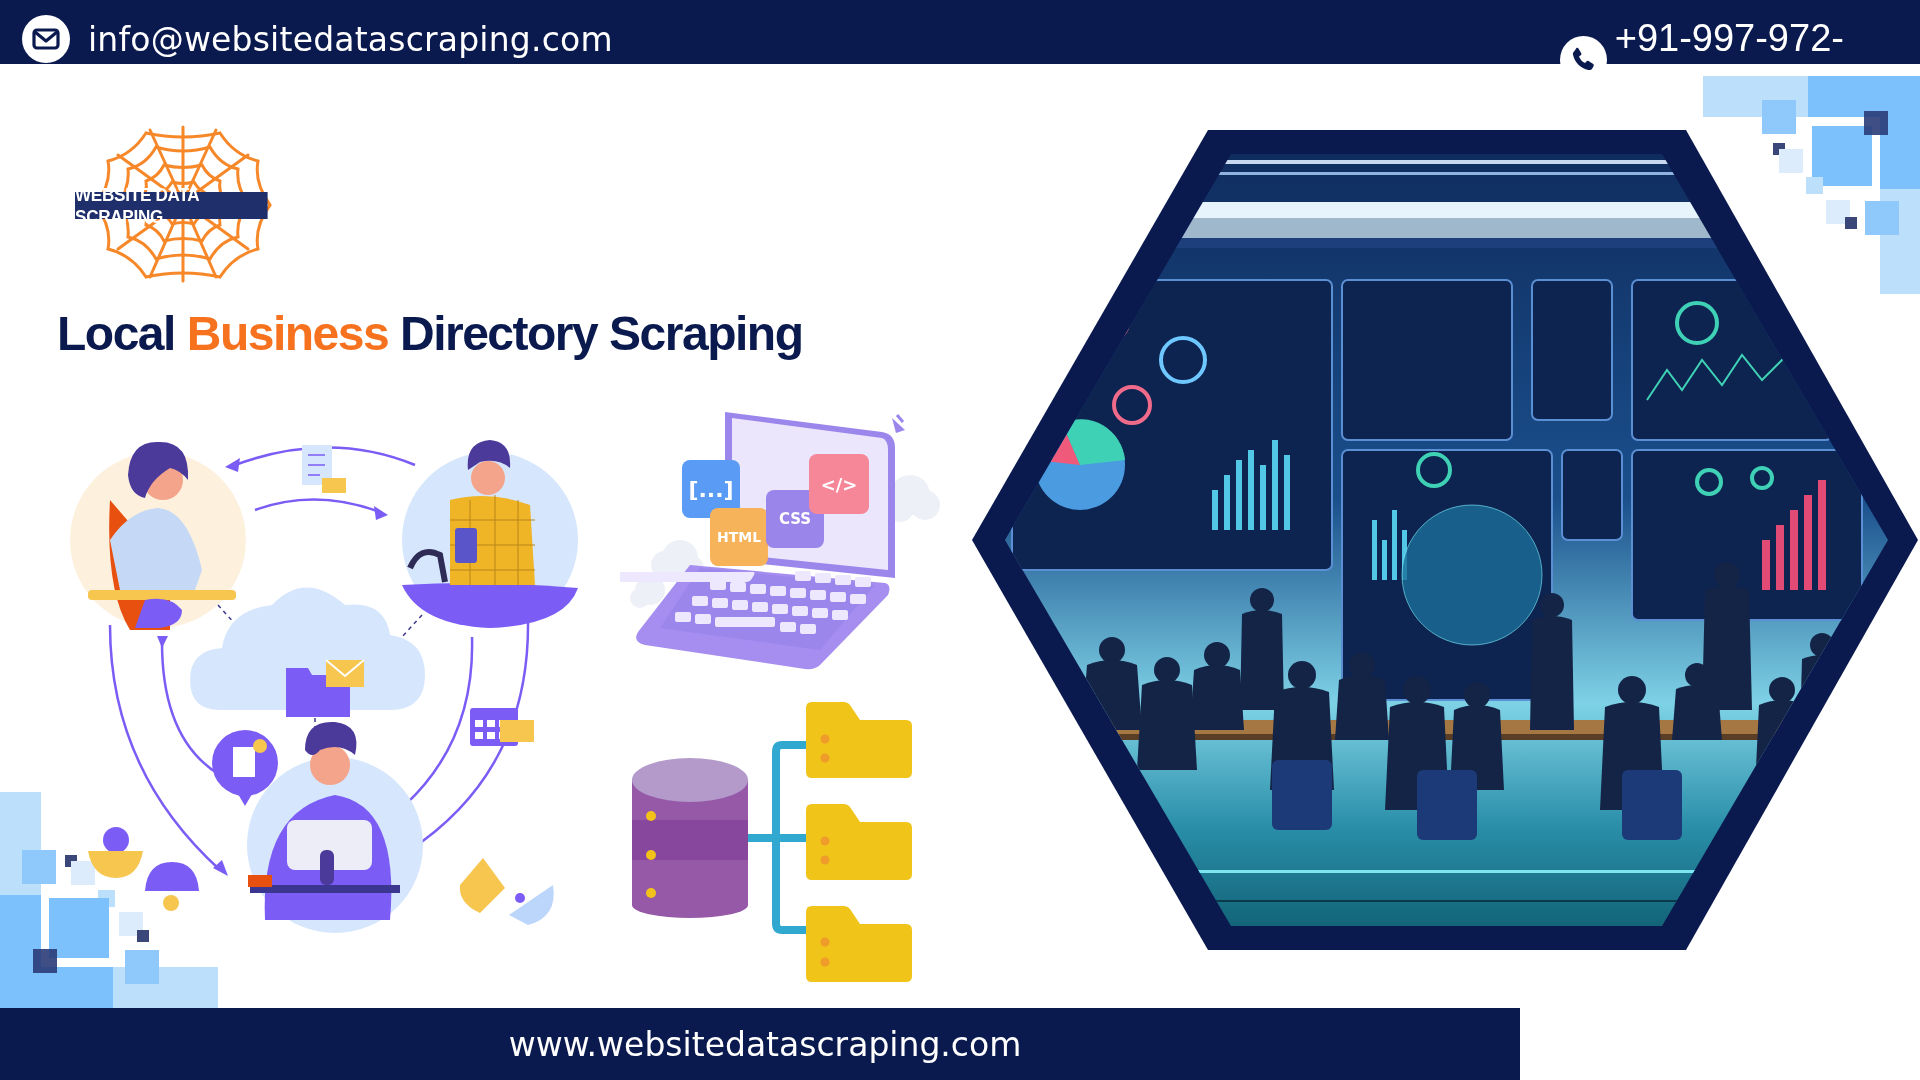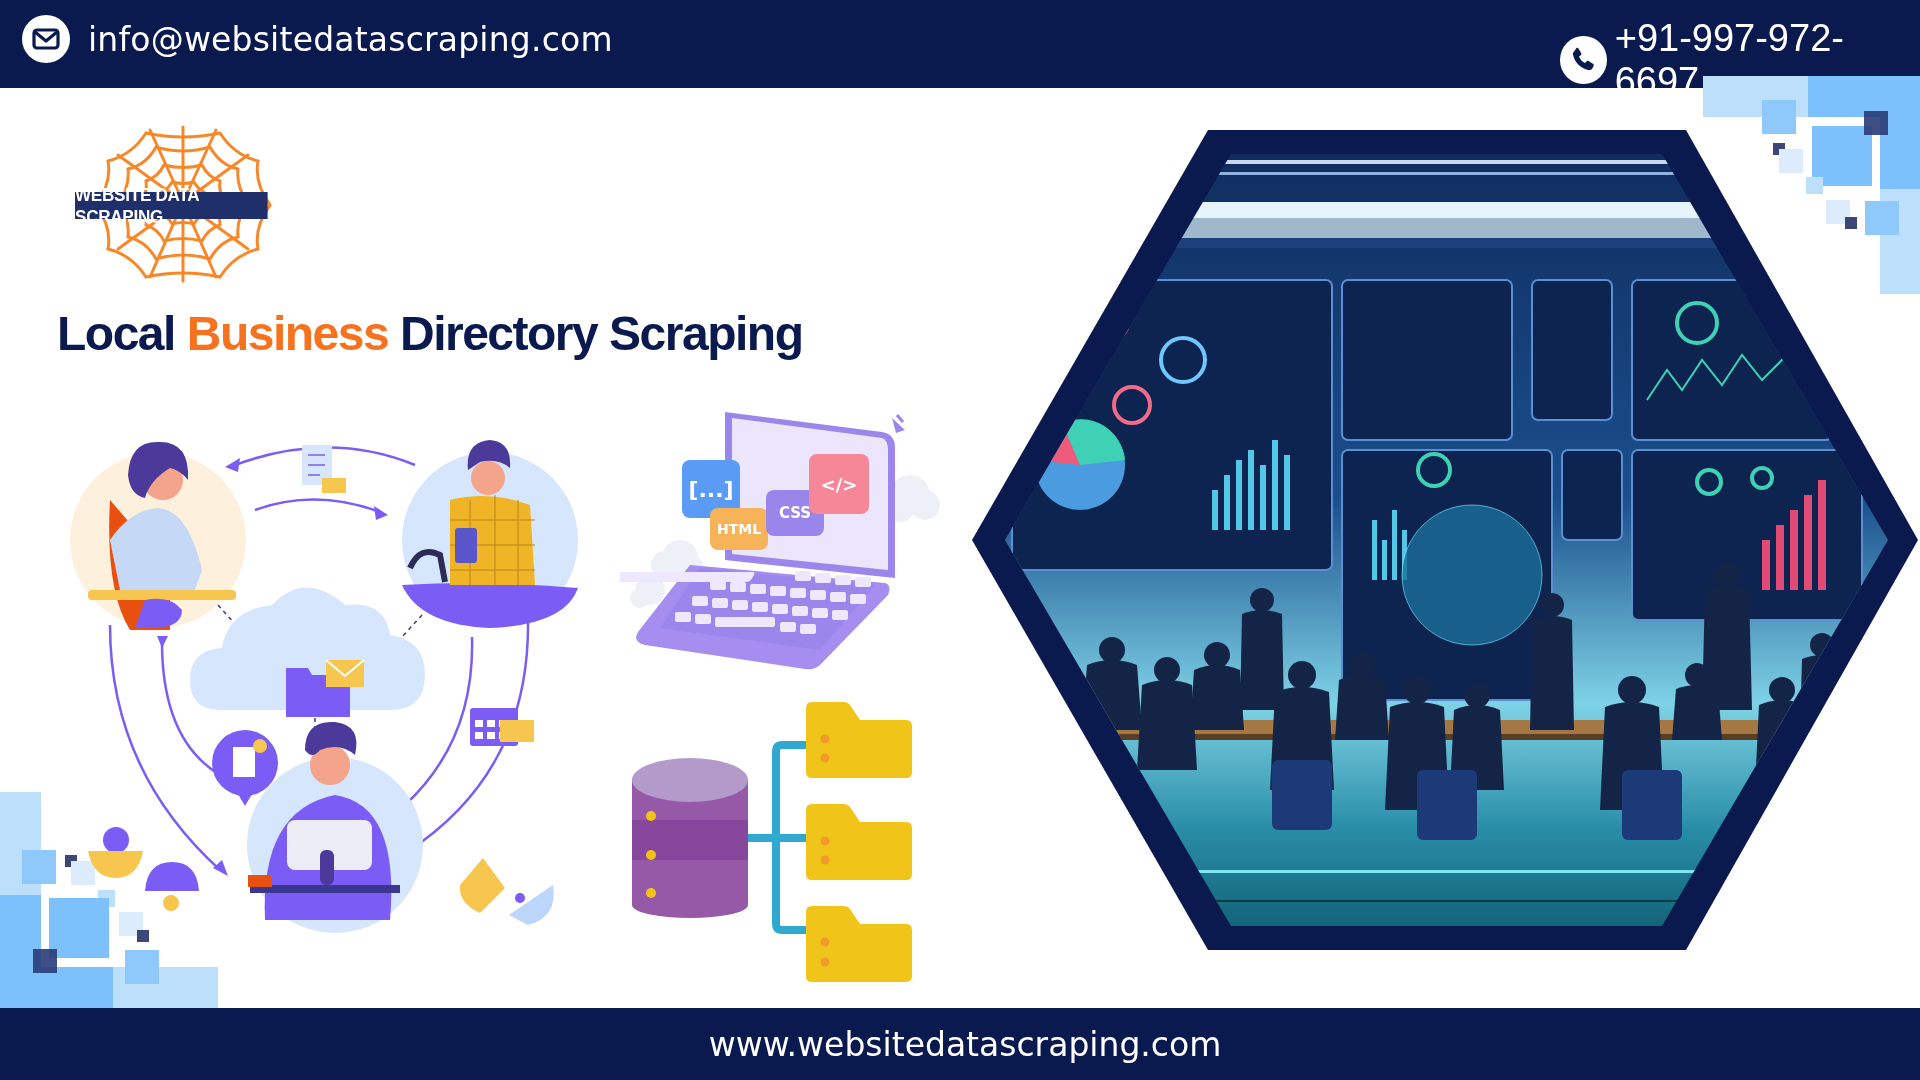--- a/index.html
+++ b/index.html
@@ -1,27 +1,27 @@
 <!DOCTYPE html>
 <html><head>
 <meta charset="utf-8">
 <style>
   * { box-sizing: border-box; margin: 0; padding: 0; }
   html, body { width: 1920px; height: 1080px; overflow: hidden; background: #ffffff; }
   body { position: relative; font-family: "DejaVu Sans", sans-serif; }
 
-  .topbar { position: absolute; left: 0; top: 0; width: 1920px; height: 88px; background: #0b1a4e; }
+  .topbar { position: absolute; left: 0; top: 0; width: 1920px; height: 64px; background: #0b1a4e; }
   .contact { position: absolute; display: flex; align-items: center; color: #ffffff; }
   .contact .circle { width: 48px; height: 48px; border-radius: 50%; background: #ffffff; display: flex; align-items: center; justify-content: center; }
   .contact-email { left: 22px; top: 15px; }
   .contact-email .txt { margin-left: 18px; font-size: 33px; font-family: "DejaVu Sans", sans-serif; letter-spacing: 0.2px; }
   .contact-phone { left: 1560px; top: 17px; }
   .contact-phone .txt { margin-left: 8px; font-size: 38px; font-family: "Liberation Sans", sans-serif; }
 
-  .footer { position: absolute; left: 0; top: 1008px; width: 1920px; height: 72px; background: #0b1a4e; display: flex; align-items: center; justify-content: center; }
+  .footer { position: absolute; left: 0; top: 1008px; width: 1520px; height: 72px; background: #0b1a4e; display: flex; align-items: center; justify-content: center; }
   .footer .txt { color: #ffffff; font-size: 33px; font-family: "DejaVu Sans", sans-serif; margin-left: 10px; }
 
   .logo { position: absolute; left: 70px; top: 125px; width: 230px; height: 160px; }
   .logo-banner { position: absolute; left: 75px; top: 192px; width: 214px; height: 27px; background: #1f2f6b; color: #fff; font-family: "Liberation Sans", sans-serif; font-weight: 700; font-size: 19px; display: flex; align-items: center; justify-content: center; letter-spacing: -0.3px; transform: scaleX(0.9); transform-origin: left center; }
 
   .title { position: absolute; left: 57px; top: 306px; font-family: "Liberation Sans", sans-serif; font-weight: 700; font-size: 48px; color: #0b1a4e; letter-spacing: -1.5px; white-space: nowrap; }
   .title .accent { color: #f7721e; }
 
   .deco { position: absolute; }
   .art { position: absolute; }
@@ -264,22 +264,22 @@
         <rect x="95" y="217" width="60" height="10" rx="2"></rect>
         <rect x="160" y="222" width="16" height="10" rx="2"></rect>
         <rect x="180" y="224" width="16" height="10" rx="2"></rect>
     </g>
 
     <path d="M272 18 L285 30 L276 33 Z" fill="#9b86ec"></path>
     <path d="M277 15 L283 22" stroke="#9b86ec" stroke-width="3"></path>
   </svg>
   
   <div style="position:absolute;left:62px;top:60px;width:58px;height:58px;background:#5a9cf5;border-radius:8px;color:#fff;font:700 22px 'DejaVu Sans',sans-serif;display:flex;align-items:center;justify-content:center;">[...]</div>
-  <div style="position:absolute;left:90px;top:108px;width:58px;height:42px;background:#f7b35a;border-radius:8px;color:#fff;font:700 14px 'DejaVu Sans',sans-serif;display:flex;align-items:center;justify-content:center;">HTML</div>
-  <div style="position:absolute;left:146px;top:90px;width:58px;height:46px;background:#9a86ea;border-radius:8px;color:#fff;font:700 15px 'DejaVu Sans',sans-serif;display:flex;align-items:center;justify-content:center;">CSS</div>
+  <div style="position:absolute;left:90px;top:108px;width:58px;height:58px;background:#f7b35a;border-radius:8px;color:#fff;font:700 14px 'DejaVu Sans',sans-serif;display:flex;align-items:center;justify-content:center;">HTML</div>
+  <div style="position:absolute;left:146px;top:90px;width:58px;height:58px;background:#9a86ea;border-radius:8px;color:#fff;font:700 15px 'DejaVu Sans',sans-serif;display:flex;align-items:center;justify-content:center;">CSS</div>
   <div style="position:absolute;left:189px;top:54px;width:60px;height:60px;background:#f58799;border-radius:8px;color:#fff;font:700 18px 'DejaVu Sans',sans-serif;display:flex;align-items:center;justify-content:center;">&lt;/&gt;</div>
 </div>
 
 <div class="art" style="left:620px; top:690px; width:300px; height:300px;">
   <svg width="300" height="300" viewBox="0 0 300 300">
 
     <g fill="none" stroke="#31a8d0" stroke-width="8">
       <path d="M186 55 L162 55 Q156 55 156 62 L156 233 Q156 240 162 240 L186 240"></path>
       <path d="M126 148 L186 148"></path>
     </g>

